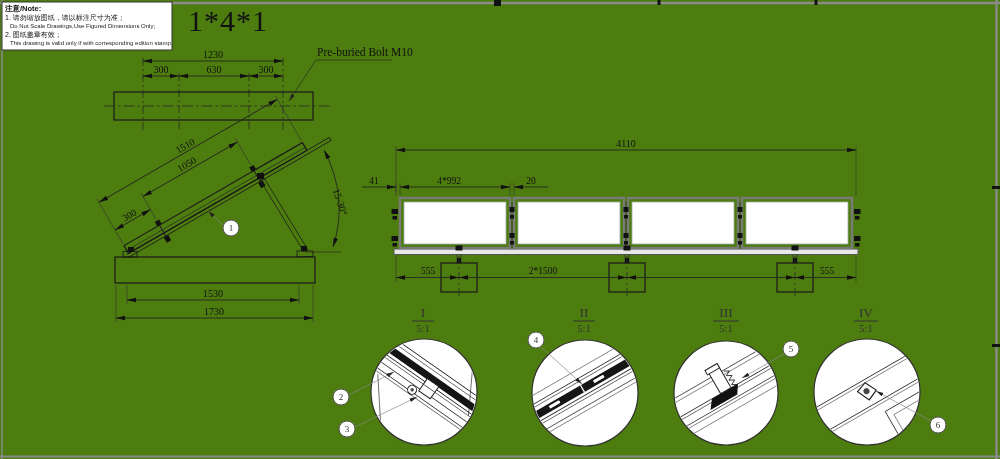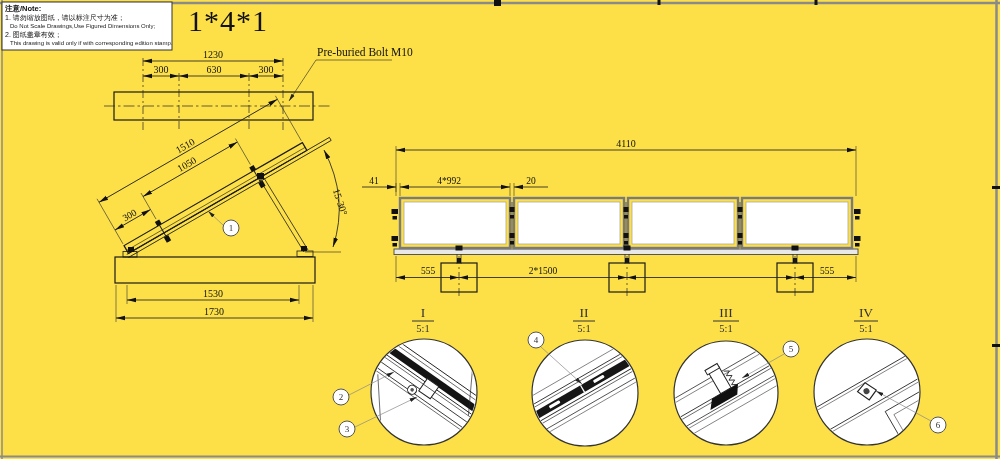--- a/index.html
+++ b/index.html
@@ -1,16 +1,16 @@
 <!DOCTYPE html>
 <html><head>
 <meta charset="utf-8">
 <style>
   html,body{margin:0;padding:0;background:#f2f2f2;}
-  .page{width:1000px;height:459px;background:#fde047;position:relative;overflow:hidden;}
+  .page{width:1000px;height:459px;background:#4d7c0f;position:relative;overflow:hidden;}
   svg{display:block;}
   
   .obj{stroke:#1a1a1a;stroke-width:1.2;fill:none;}
   .obj2{stroke:#1a1a1a;stroke-width:.8;fill:none;}
   .gray{stroke:#7a7a7a;fill:none;}
   .dim{stroke:#222;stroke-width:.85;fill:none;}
   .ext{stroke:#333;stroke-width:.6;fill:none;}
   .cl{stroke:#222;stroke-width:.7;fill:none;stroke-dasharray:11 3 2.5 3;}
   .dash{stroke:#222;stroke-width:.7;fill:none;stroke-dasharray:8 3 2 3;}
   .thin{stroke:#222;stroke-width:.6;fill:none;}

